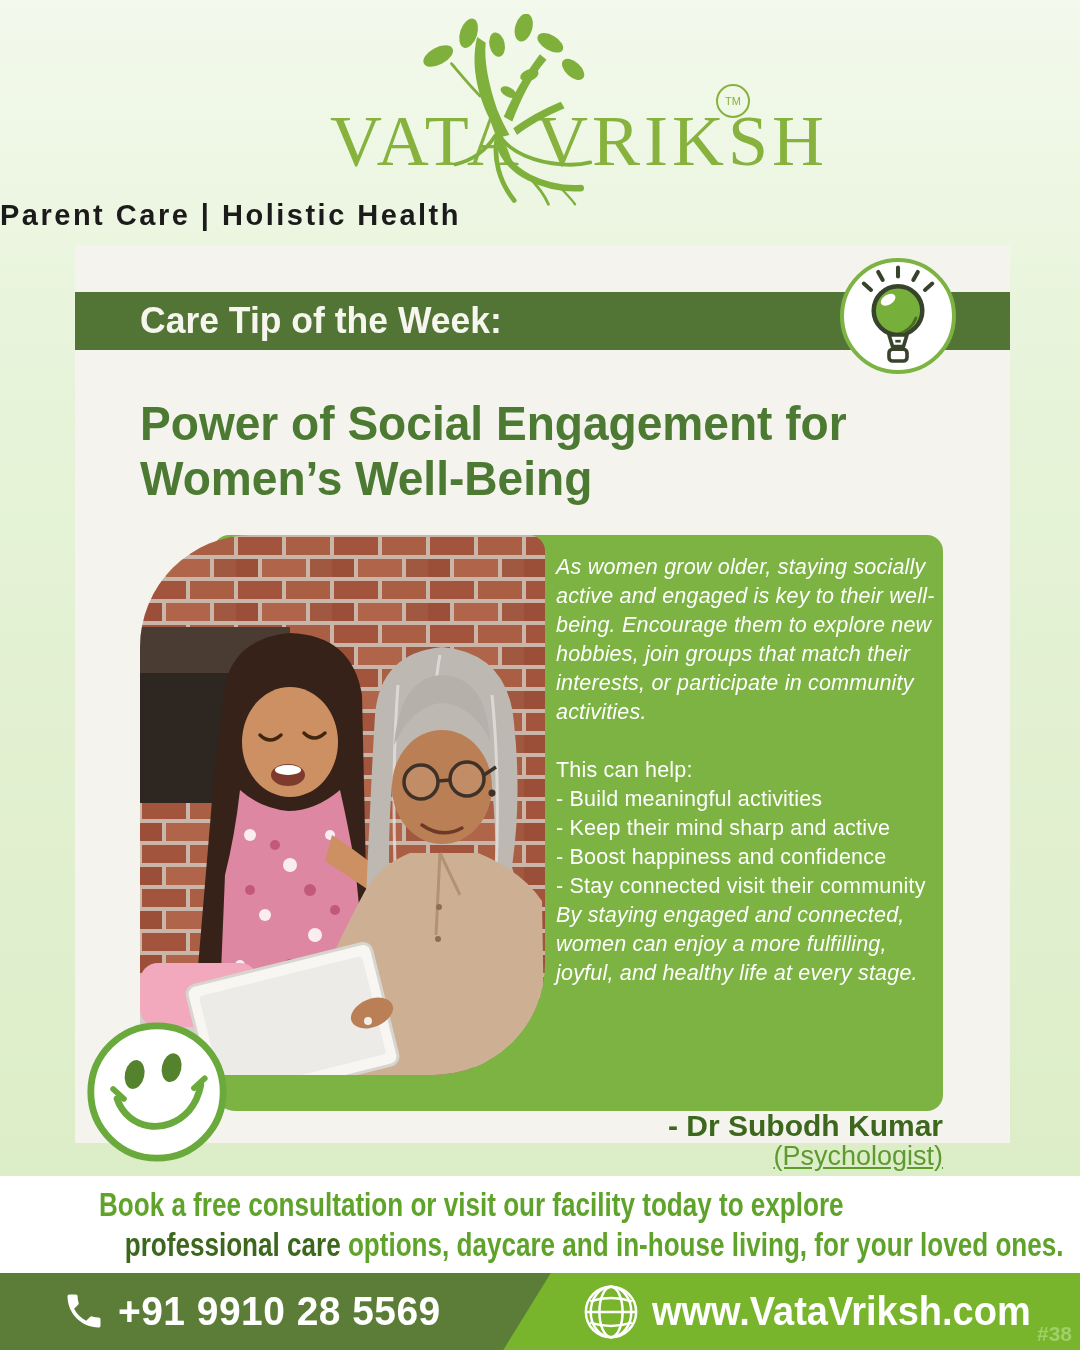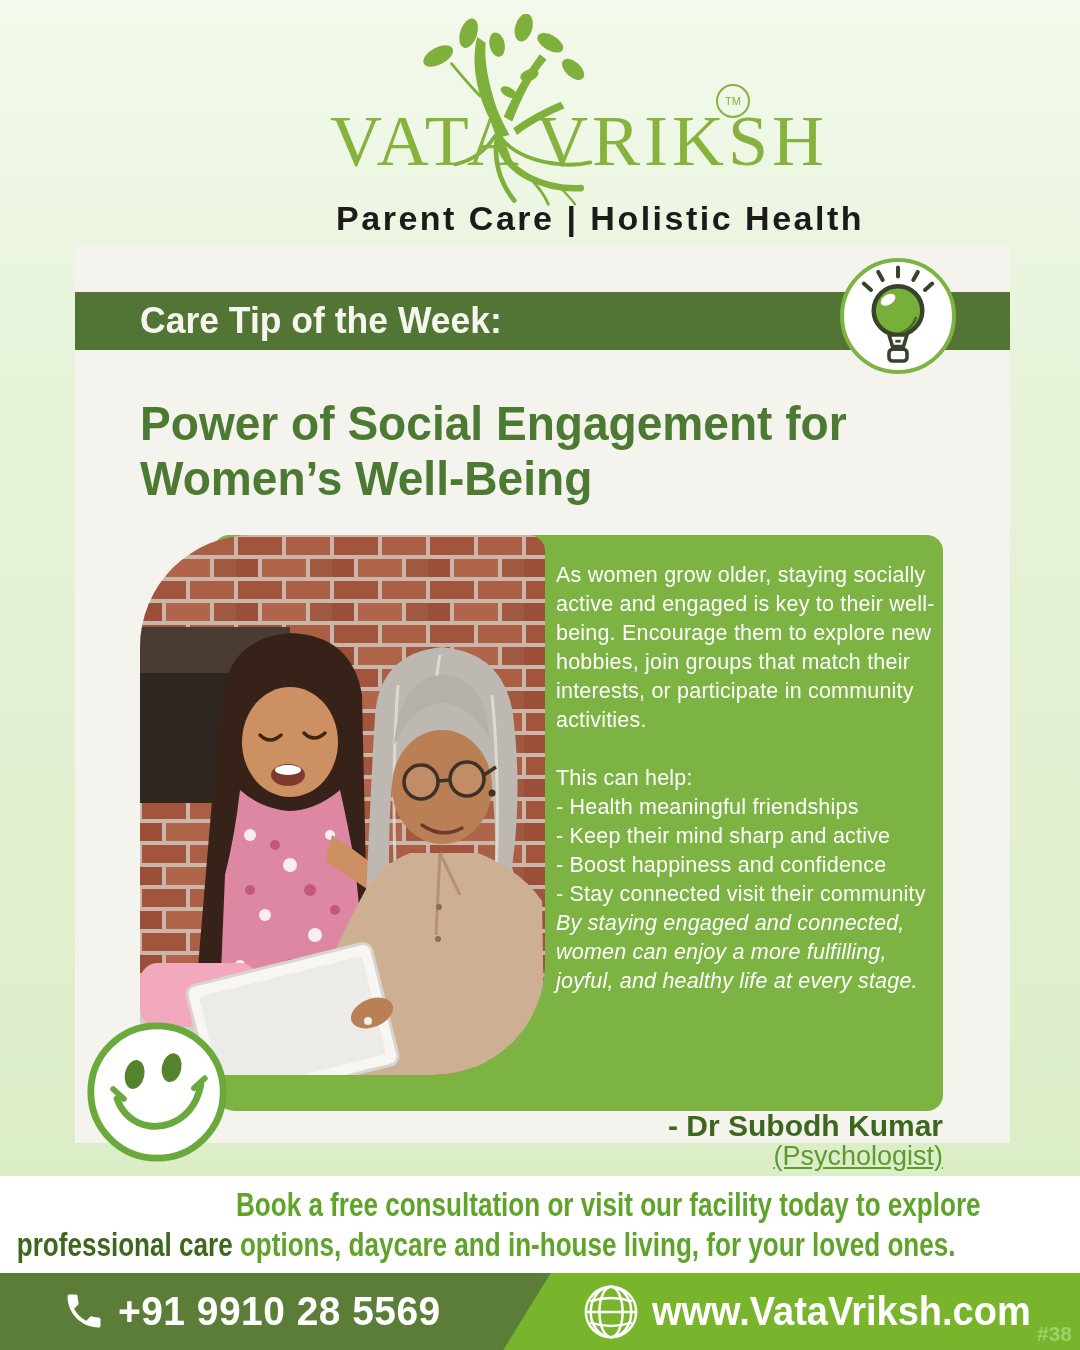--- a/index.html
+++ b/index.html
@@ -10,49 +10,49 @@
   }
   
   .logo-row{position:absolute;left:0;top:0;width:1080px;height:240px;}
   .logo-word{position:absolute;font-family:"Liberation Serif","DejaVu Serif",serif;
     font-size:72px;color:#86b23d;letter-spacing:4px;font-weight:400;}
   .logo-word.first{left:330px;top:100px;}
   .logo-word.second{left:536px;top:100px;}
   .logo-tree{position:absolute;left:385px;top:14px;}
   .logo-tm{position:absolute;left:716px;top:84px;width:30px;height:30px;border:2px solid #86b23d;
     border-radius:50%;color:#86b23d;font-size:11px;font-weight:normal;display:flex;align-items:center;justify-content:center;}
-  .logo-tagline{position:absolute;left:0;top:199px;width:864px;text-align:right;
-    font-weight:bold;font-size:34px;letter-spacing:2.5px;color:#1b1b1b;}
+  .logo-tagline{position:absolute;left:0;top:199px;width:864px;text-align:left;
+    font-weight:bold;font-size:29px;letter-spacing:2.5px;color:#1b1b1b;}
   
   .card{position:absolute;left:75px;top:245px;width:935px;height:898px;background:#f4f3ee;}
   .banner{position:absolute;left:75px;top:292px;width:935px;height:58px;background:#527536;z-index:2;text-align:center;}
   .banner-label{position:absolute;left:65px;top:0;line-height:58px;color:#f6f6ee;
     font-weight:bold;font-size:37px;letter-spacing:0px;transform:scaleX(0.96);transform-origin:0 50%;}
   .bulb-circle{position:absolute;left:840px;top:258px;width:116px;height:116px;background:#fff;
     border:4px solid #7cb342;border-radius:50%;box-sizing:border-box;z-index:3;display:flex;align-items:center;justify-content:center;}
   .headline{position:absolute;left:140px;top:396px;width:830px;z-index:2;
     font-weight:bold;color:#4d7a32;font-size:48px;line-height:55px;transform:scaleX(0.96);transform-origin:0 0;}
   
   .tip-panel{position:absolute;left:213px;top:535px;width:730px;height:576px;background:#7cb342;
     border-radius:16px 16px 16px 22px;z-index:2;}
   .photo{position:absolute;left:140px;top:535px;width:405px;height:540px;z-index:3;
     border-radius:112px 16px 112px 14px;overflow:hidden;}
   .smiley{position:absolute;left:84px;top:1019px;width:146px;height:146px;z-index:4;}
   .panel-text{position:absolute;left:556px;top:549px;width:386px;z-index:4;color:#ffffff;
     font-size:21.5px;line-height:29px;letter-spacing:0.2px;}
-  .panel-text .intro{margin:12px 0 29px 0;}
+  .panel-text .intro{margin:4px 0 29px 0;font-style:italic;}
   .panel-text .help-heading{margin:0;}
   .panel-text .bullet{padding-left:17px;text-indent:-17px;}
   .panel-text .closing{margin:0;font-style:italic;}
   .attribution{position:absolute;right:137px;top:1110px;z-index:5;text-align:right;}
   .attribution .name{font-weight:bold;font-size:30px;color:#3c671d;line-height:32px;}
   .attribution .role{font-size:27px;color:#5f9a31;line-height:29px;text-decoration:underline;}
   
   .cta-band{position:absolute;left:0;top:1176px;width:1080px;height:97px;background:#ffffff;z-index:2;
-    display:flex;flex-direction:column;align-items:flex-end;justify-content:center;}
+    display:flex;flex-direction:column;align-items:flex-start;justify-content:center;}
   .cta-line{white-space:nowrap;font-weight:bold;font-size:33px;line-height:40px;color:#5fa32a;
     transform:scaleX(0.79);transform-origin:50% 50%;}
   .cta-line .strong{color:#3c671d;}
   
   .footer{position:absolute;left:0;top:1273px;width:1080px;height:77px;z-index:2;}
   .footer-right{position:absolute;inset:0;background:#78b42c;}
   .footer-left{position:absolute;inset:0;background:#5b7d37;
     clip-path:polygon(0 0,51% 0,46.6% 100%,0 100%);}
   .footer-phone-icon{position:absolute;left:62px;top:16px;}
   .footer-phone{position:absolute;left:118px;top:0;line-height:77px;color:#ffffff;
@@ -212,21 +212,21 @@
         <rect x="66" y="440" width="168" height="101" rx="4" fill="#edebe7"></rect>
       </g>
       <ellipse cx="232" cy="478" rx="22" ry="14" fill="#ba7f55" transform="rotate(-22 232 478)"></ellipse>
       <circle cx="228" cy="486" r="4" fill="#f1efec"></circle>
     </svg>
   </div>
 
   <div class="panel-text">
     <p class="intro">As women grow older, staying socially active and engaged is key to their well-being. Encourage them to explore new hobbies, join groups that match their interests, or participate in community activities.</p>
     <div class="help-heading">This can help:</div>
-    <div class="bullet">- Health meaningful friendships</div>
+    <div class="bullet">- Build meaningful activities</div>
     <div class="bullet">- Keep their mind sharp and active</div>
     <div class="bullet">- Boost happiness and confidence</div>
     <div class="bullet">- Stay connected visit their community</div>
     <p class="closing">By staying engaged and connected, women can enjoy a more fulfilling, joyful, and healthy life at every stage.</p>
   </div>
 
   <div class="smiley">
     <svg width="146" height="146" viewBox="0 0 150 150">
       <circle cx="75" cy="75" r="68" fill="#ffffff" stroke="#6aaa3c" stroke-width="7"></circle>
       <ellipse cx="52" cy="57" rx="10" ry="15" fill="#55822d" transform="rotate(12 52 57)"></ellipse>

